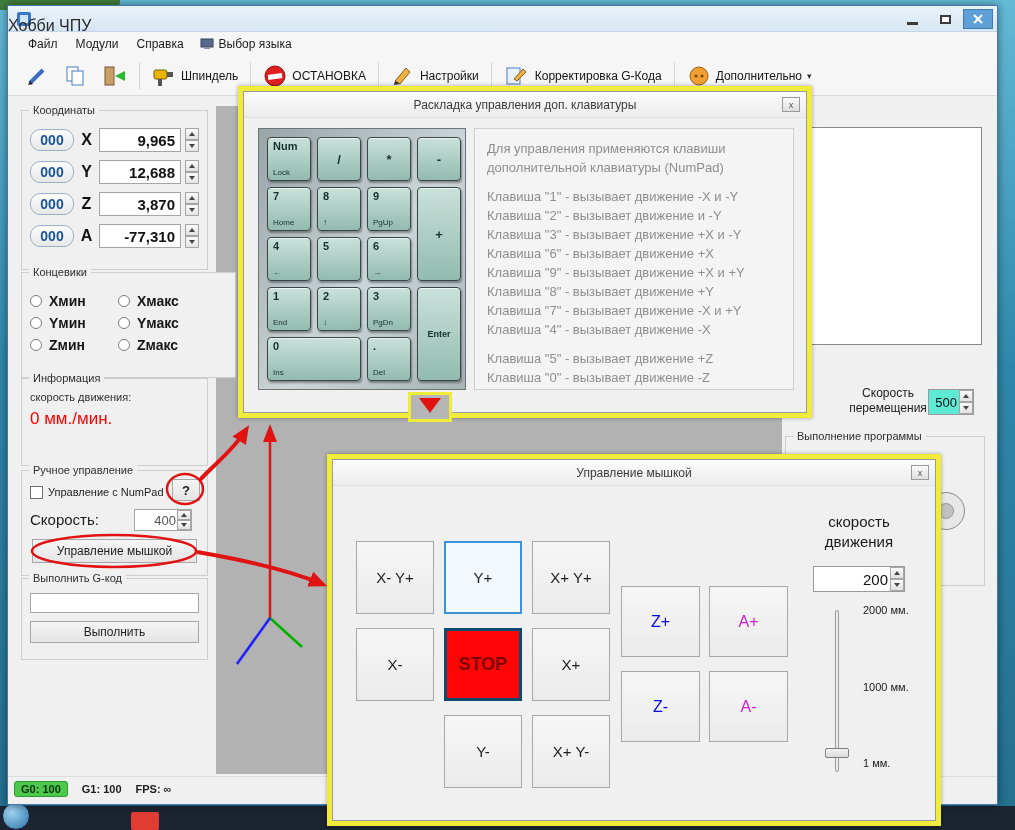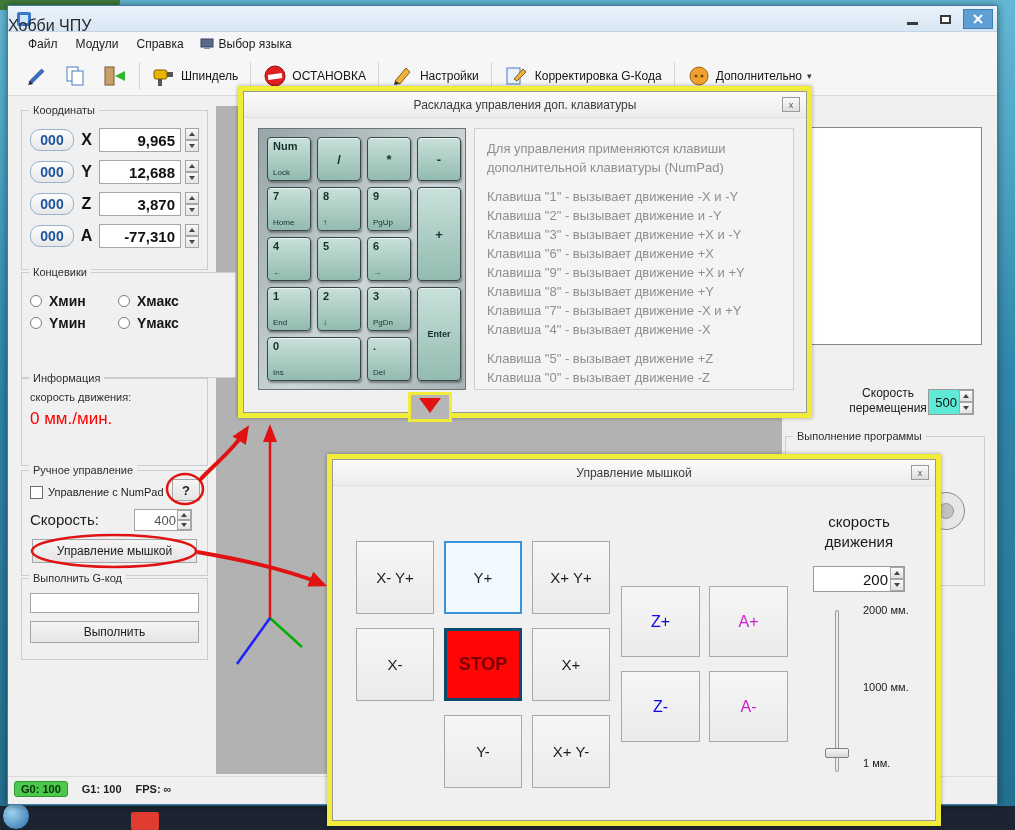--- a/index.html
+++ b/index.html
@@ -333,20 +333,30 @@
     <div class="limit-row" style="top:38px">
       <span class="limit-cell c1">
           <span class="radio"></span>
           <span>Yмин</span>
         </span>
       <span class="limit-cell">
           <span class="radio"></span>
           <span>Yмакс</span>
         </span>
     </div>
+    <div class="limit-row" style="top:60px">
+      <span class="limit-cell c1">
+          <span class="radio"></span>
+          <span>Zмин</span>
+        </span>
+      <span class="limit-cell">
+          <span class="radio"></span>
+          <span>Zмакс</span>
+        </span>
+    </div>
   </div>
 
   <div class="gb" style="left:13px;top:372px;width:187px;height:88px">
     <span class="gb-legend">Информация</span>
     <div style="position:absolute;left:8px;top:12px;font-size:11px;color:#2e2e2e">скорость движения:</div>
     <div style="position:absolute;left:8px;top:30px;font-size:17px;color:#ff0000">0 мм./мин.</div>
   </div>
 
   <div class="gb" style="left:13px;top:464px;width:187px;height:106px">
     <span class="gb-legend">Ручное управление</span>

